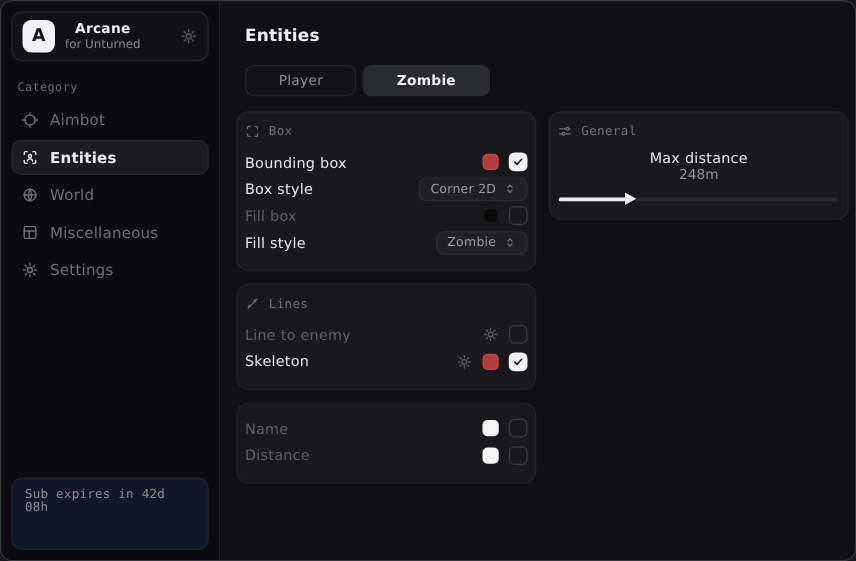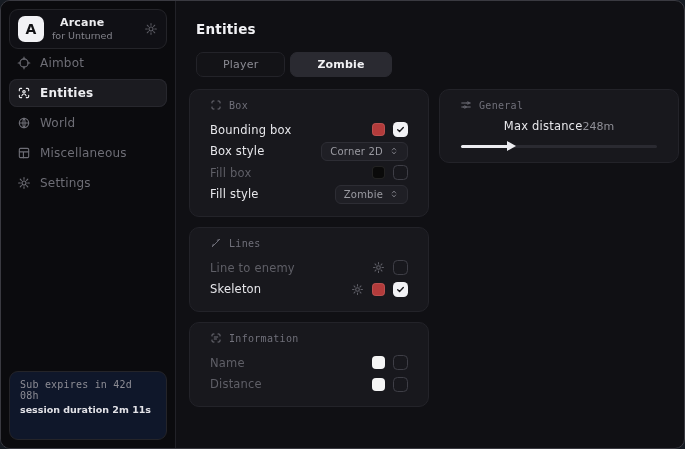--- a/index.html
+++ b/index.html
@@ -54,21 +54,21 @@
   .tabs{display:flex;gap:5px;margin:0 0 12px 7px;}
   .tab{
     padding:5px 26px;font-size:11px;border-radius:7px;border:1px solid #232329;
     background:#131317;color:#8b8b93;font-family:inherit;letter-spacing:.2px;
   }
   .tab.active{background:#2a2a31;border-color:#2a2a31;color:#f1f1f4;font-weight:bold;}
   .columns{display:flex;gap:10px;align-items:flex-start;}
   .col{width:240px;box-sizing:border-box;}
   .card{
     box-sizing:border-box;width:100%;background:#18181d;border:1px solid #232329;
-    border-radius:10px;padding:9px 20px 11px;margin-bottom:10px;
+    border-radius:10px;padding:9px 6px 11px;margin-bottom:10px;
   }
   .card-head{
     display:flex;align-items:center;gap:7px;margin-bottom:8px;
     font-size:10px;color:#70707a;letter-spacing:.3px;
   }
   .card-head .ci{display:flex;color:#70707a;}
   .row{display:flex;align-items:center;justify-content:space-between;min-height:21.5px;}
   .row-label{font-size:11.5px;font-weight:normal;color:#e7e7eb;letter-spacing:.2px;}
   .row.dim .row-label{color:#5f5f67;}
   .controls{display:flex;align-items:center;gap:8px;}
@@ -80,21 +80,21 @@
   .checkbox.unchecked{border:1.5px solid #3e3e46;background:transparent;}
   .checkbox.checked{background:#f2f2f5;}
   .dropdown{
     display:flex;align-items:center;gap:6px;background:#1f1f25;border:1px solid #2d2d34;
     border-radius:6px;padding:3px 8px;font-size:10px;color:#9b9ba2;font-family:inherit;
     letter-spacing:.2px;
   }
   .dropdown .di{display:flex;color:#7b7b83;}
   .gear-btn{display:flex;color:#5f5f67;}
   
-  .gen-row{display:flex;align-items:center;justify-content:center;margin:1px 12px 8px;}
+  .gen-row{display:flex;align-items:center;justify-content:center;margin:1px 12px 8px;flex-direction:column;}
   .gen-value{font-size:11px;color:#8f8f97;}
   .slider{position:relative;height:10px;margin:0 1px;}
   .slider-track{position:absolute;left:0;right:0;top:3.5px;height:3px;border-radius:2px;background:#2a2a31;}
   .slider-fill{position:absolute;left:0;top:3.5px;height:3px;border-radius:2px;background:#ececf0;}
   .slider-thumb{
     position:absolute;top:0;width:9px;height:10px;background:#ececf0;
     clip-path:polygon(0 0,100% 50%,0 100%);transform:translateX(-3px);
   }
   svg{display:block;}
 </style>
@@ -114,20 +114,21 @@
         <div class="brand-sub">for Unturned</div>
       </div>
       <span class="brand-gear">
         <svg width="14" height="14" viewBox="0 0 24 24" fill="none" stroke="currentColor" stroke-width="1.8" stroke-linecap="round">
           <circle cx="12" cy="12" r="3.4"></circle>
           <path d="M12 2.8v2.8M12 18.4v2.8M2.8 12h2.8M18.4 12h2.8M5.5 5.5l2 2M16.5 16.5l2 2M18.5 5.5l-2 2M7.5 16.5l-2 2"></path>
         </svg>
       </span>
     </div>
 
+    <div class="category mono">Category</div>
 
     <nav>
       <div class="nav-item">
         <span class="ni">
           <svg width="14" height="14" viewBox="0 0 24 24" fill="none" stroke="currentColor" stroke-width="1.9" stroke-linecap="round">
             <circle cx="12" cy="12" r="7"></circle>
               <path d="M12 2v4M12 18v4M2 12h4M18 12h4"></path>
           </svg>
         </span>
         <span>Aimbot</span>
@@ -166,21 +167,20 @@
             <circle cx="12" cy="12" r="3.4"></circle>
             <path d="M12 2.8v2.8M12 18.4v2.8M2.8 12h2.8M18.4 12h2.8M5.5 5.5l2 2M16.5 16.5l2 2M18.5 5.5l-2 2M7.5 16.5l-2 2"></path>
           </svg>
         </span>
         <span>Settings</span>
       </div>
     </nav>
 
     <div class="footer-box">
       <div class="sub-line mono">Sub expires in 42d 08h</div>
-      <div class="sess-line">session duration 2m 11s</div>
     </div>
   </aside>
 
   <main class="main">
     <div class="page-title">Entities</div>
 
     <div class="tabs">
       <button class="tab">Player</button>
       <button class="tab active">Zombie</button>
     </div>
@@ -284,28 +284,20 @@
               <span class="checkbox checked">
                 <svg width="9" height="9" viewBox="0 0 24 24" fill="none" stroke="#17171b" stroke-width="3.6" stroke-linecap="round" stroke-linejoin="round">
                     <path d="M4.5 12.5l5 5 10-11"></path>
                   </svg>
               </span>
             </span>
           </div>
         </section>
 
         <section class="card">
-          <div class="card-head mono">
-            <span class="ci">
-              <svg width="12" height="12" viewBox="0 0 24 24" fill="none" stroke="currentColor" stroke-width="2" stroke-linecap="round" stroke-linejoin="round">
-                <path d="M4 8V6a2 2 0 0 1 2-2h2M16 4h2a2 2 0 0 1 2 2v2M20 16v2a2 2 0 0 1-2 2h-2M8 20H6a2 2 0 0 1-2-2v-2M8.5 10h7M8.5 14h4.5"></path>
-              </svg>
-            </span>
-            <span>Information</span>
-          </div>
 
           <div class="row dim">
             <span class="row-label">Name</span>
             <span class="controls">
               <span class="swatch" style="background: rgb(245, 245, 245);"></span>
               <span class="checkbox unchecked"></span>
             </span>
           </div>
 
           <div class="row dim">

